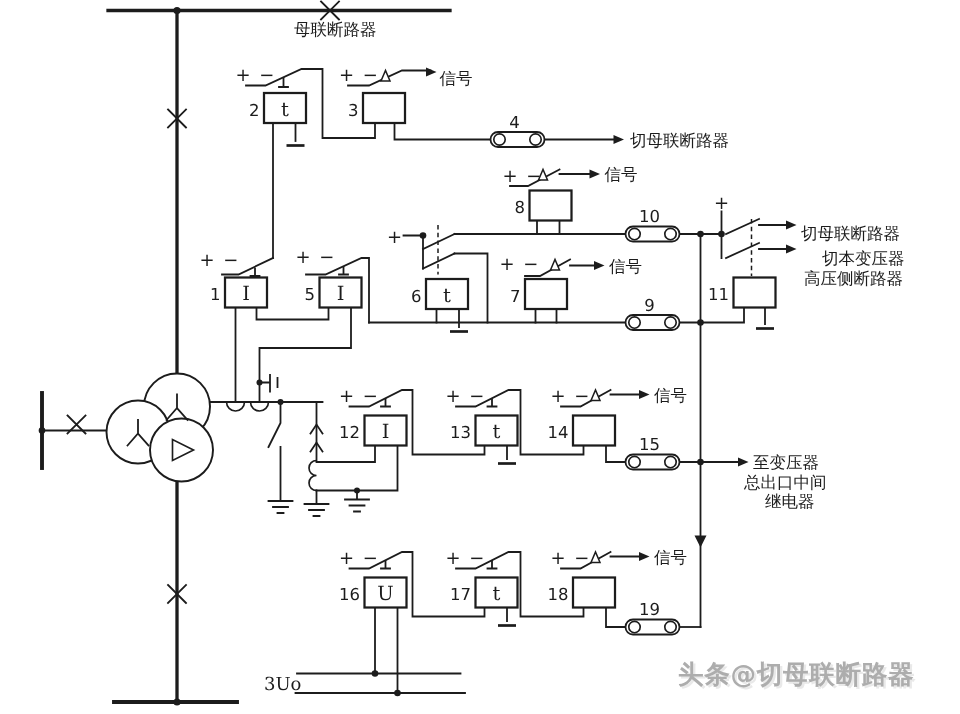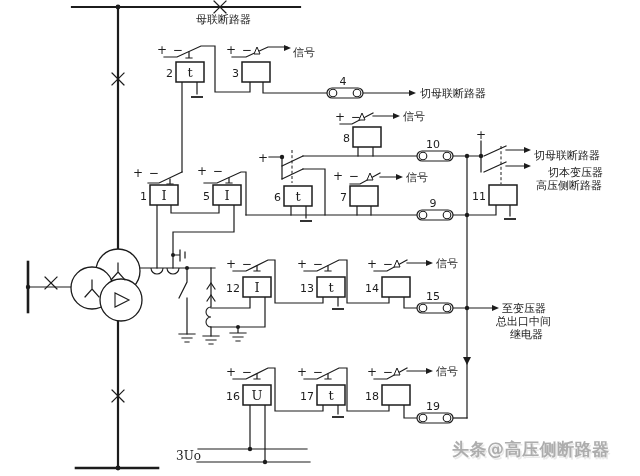--- a/index.html
+++ b/index.html
@@ -303,14 +303,14 @@
     <text class="pm" x="297" y="268">+ −</text>
     <text class="pm" x="367" y="268">+ −</text>
     <text class="pm" x="226" y="376">+ −</text>
     <text class="pm" x="297" y="376">+ −</text>
     <text class="pm" x="367" y="376">+ −</text>
     <text class="pm" x="258" y="162">+</text>
     <text class="pm" x="476" y="139">+</text>
   </g>
 </svg>
 
-<div id="watermark">头条@高压侧断路器</div>
+<div id="watermark">头条@切母联断路器</div>
 </div>
 
 </body></html>

